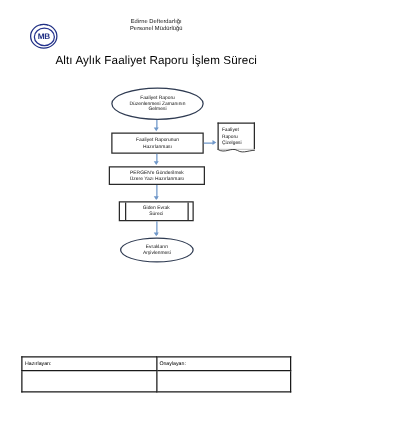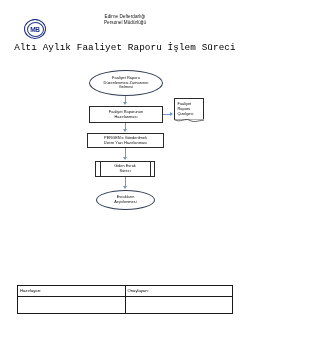--- a/index.html
+++ b/index.html
@@ -76,21 +76,20 @@
     color: #111111;
     letter-spacing: 0.05px;
   }
   #doc-title {
     text-align: center;
     font-size: 9.3px;
     line-height: 12px;
     margin-top: 16px;
     color: #000000;
     letter-spacing: 0.1px;
-    font-family: Liberation Mono, monospace;
   }
 
   
   #flow {
     position: absolute;
     top: 66px;
     left: 0;
     width: 250px;
     height: 150px;
   }

